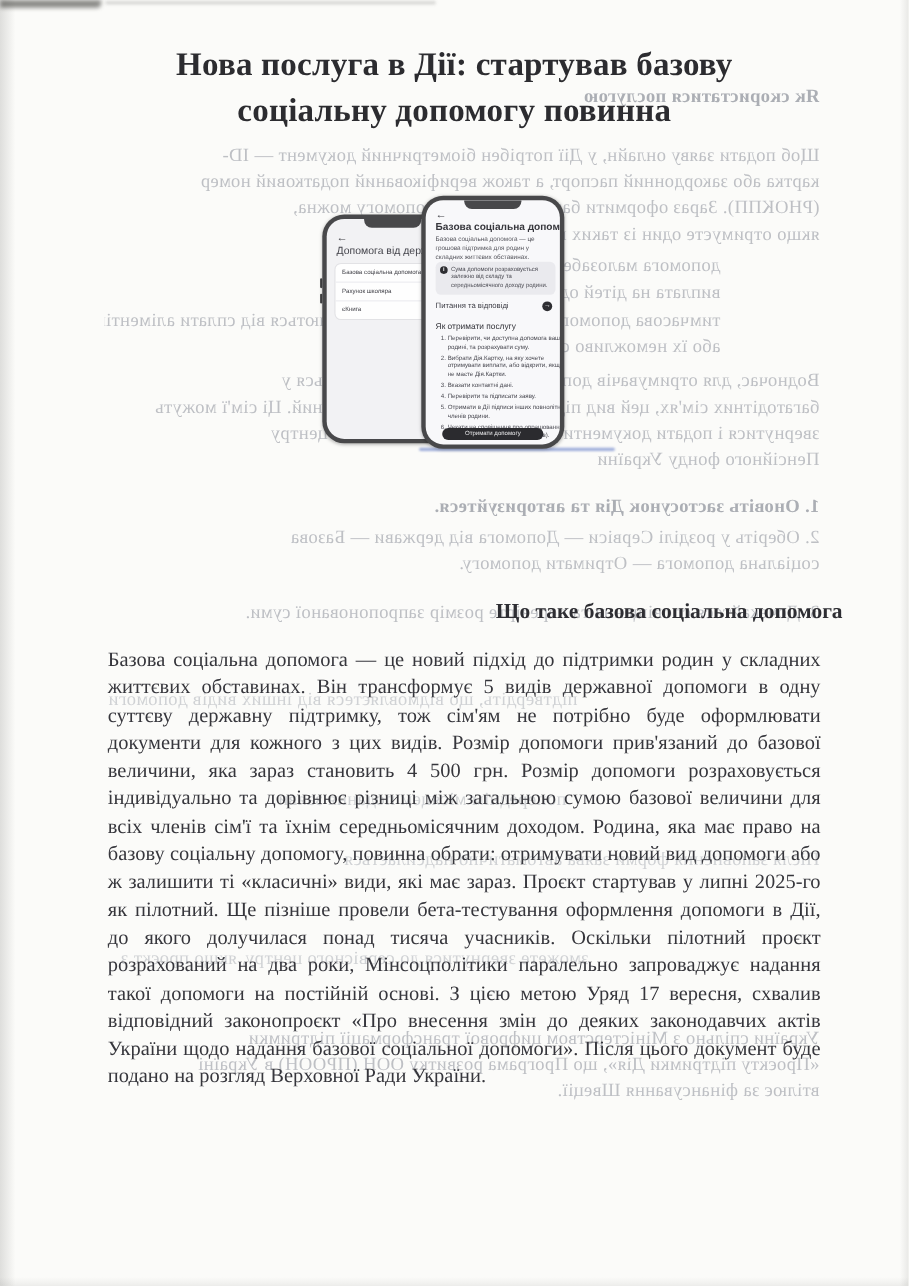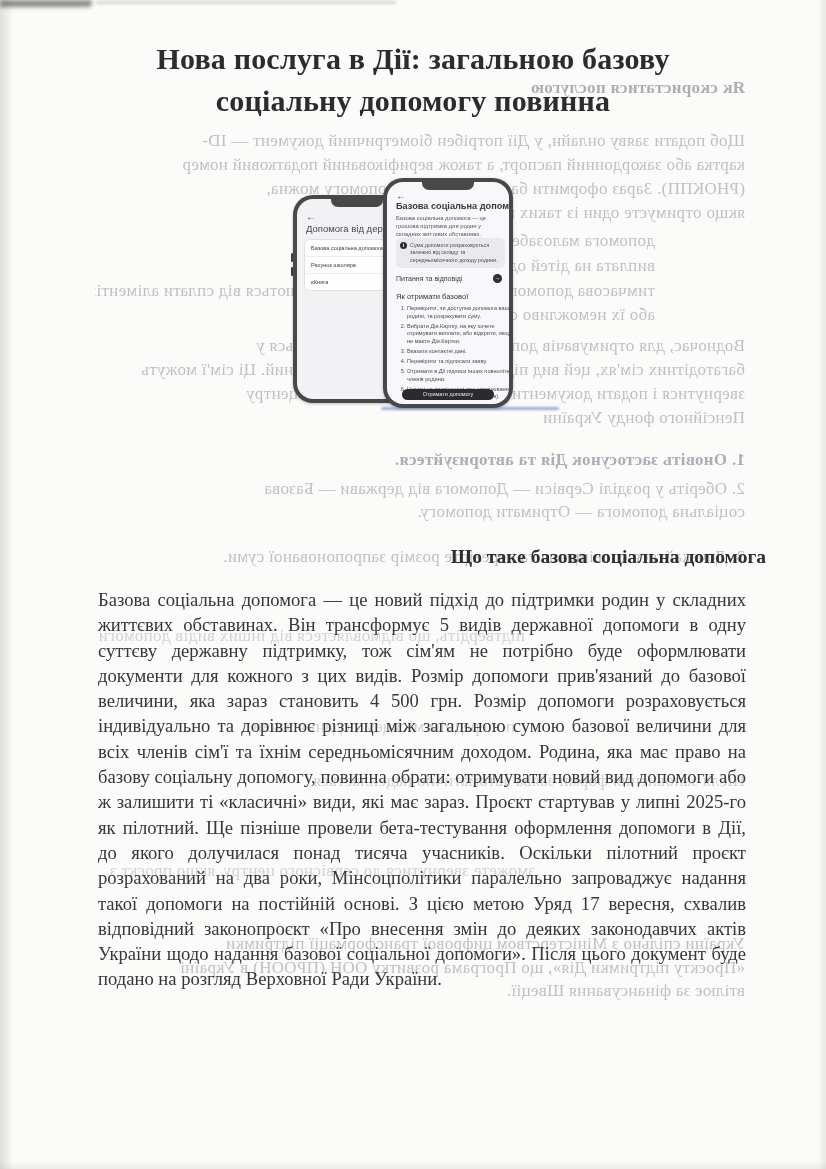--- a/index.html
+++ b/index.html
@@ -114,21 +114,21 @@
     <span class="bl" style="top:547px;">3. Дочекайтеся сповіщення та перевірте розмір запропонованої суми.</span>
     <span class="bl lite" style="top:626px;width:430px;">підтвердіть, що відмовляєтеся від інших видів допомоги</span>
     <span class="bl lite" style="top:717px;width:420px;">попереднім місяцем подання заяви</span>
     <span class="bl lite" style="top:771px;">Після заповнення форми заява автоматично надсилається</span>
     <span class="bl lite" style="top:861px;width:440px;">зможете звернутися до сервісного центру, якщо проєкт з</span>
     <span class="bl" style="top:934px;">України спільно з Міністерством цифрової трансформації підтримки</span>
     <span class="bl" style="top:958px;">«Проєкту підтримки Дія», що Програма розвитку ООН (ПРООН) в Україні</span>
     <span class="bl" style="top:981px;">втілює за фінансування Швеції.</span>
   </div>
 
-  <div class="doc-title t1">Нова послуга в Дії: загальною базову</div>
+  <div class="doc-title t1">Нова послуга в Дії: стартував базову</div>
   <div class="doc-title t2">соціальну допомогу повинна</div>
 
   <div class="phones">
 
     <div class="phone phone-left">
       <div class="side-btn sb1"></div>
       <div class="side-btn sb2"></div>
       <div class="screen">
         <div class="notch"></div>
         <div class="back-arrow">←</div>
@@ -148,21 +148,21 @@
         <div class="pr-title">Базова соціальна допомога</div>
         <p class="pr-desc">Базова соціальна допомога — це грошова підтримка для родин у складних життєвих обставинах.</p>
         <div class="info-box">
           <span class="info-icon">i</span>
           <span class="info-text">Сума допомоги розраховується залежно від складу та середньомісячного доходу родини.</span>
         </div>
         <div class="faq-row">
           <span class="faq-label">Питання та відповіді</span>
           <span class="arrow-circle">→</span>
         </div>
-        <div class="howto-heading">Як отримати базової</div>
+        <div class="howto-heading">Як отримати послугу</div>
         <ol class="steps">
           <li>Перевірити, чи доступна допомога вашій родині, та розрахувати суму.</li>
           <li>Вибрати Дія.Картку, на яку хочете отримувати виплати, або відкрити, якщо не маєте Дія.Картки.</li>
           <li>Вказати контактні дані.</li>
           <li>Перевірити та підписати заяву.</li>
           <li>Отримати в Дії підписи інших повнолітніх членів родини.</li>
           <li>Чекати на сповіщення про опрацювання заяви (зазвичай до 3 робочих днів).</li>
         </ol>
         <div class="cta-button">Отримати допомогу</div>
       </div>

